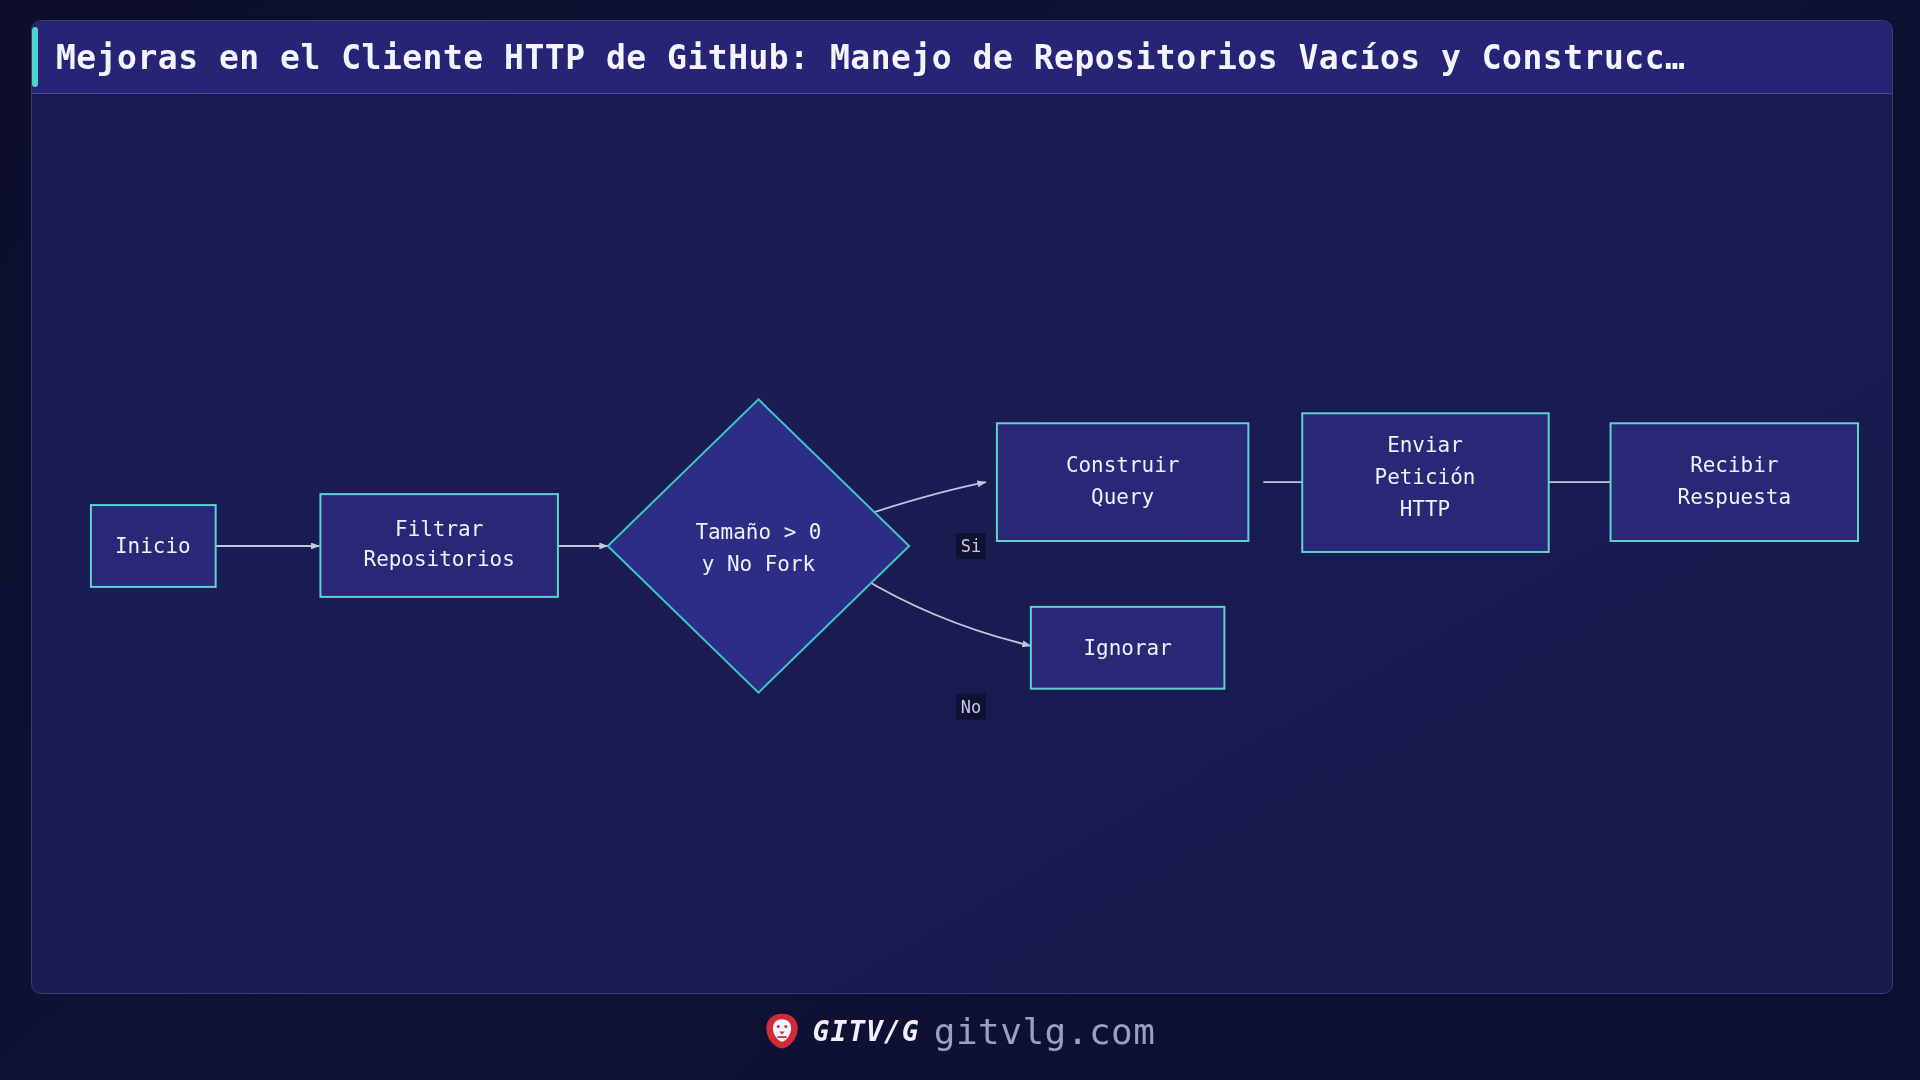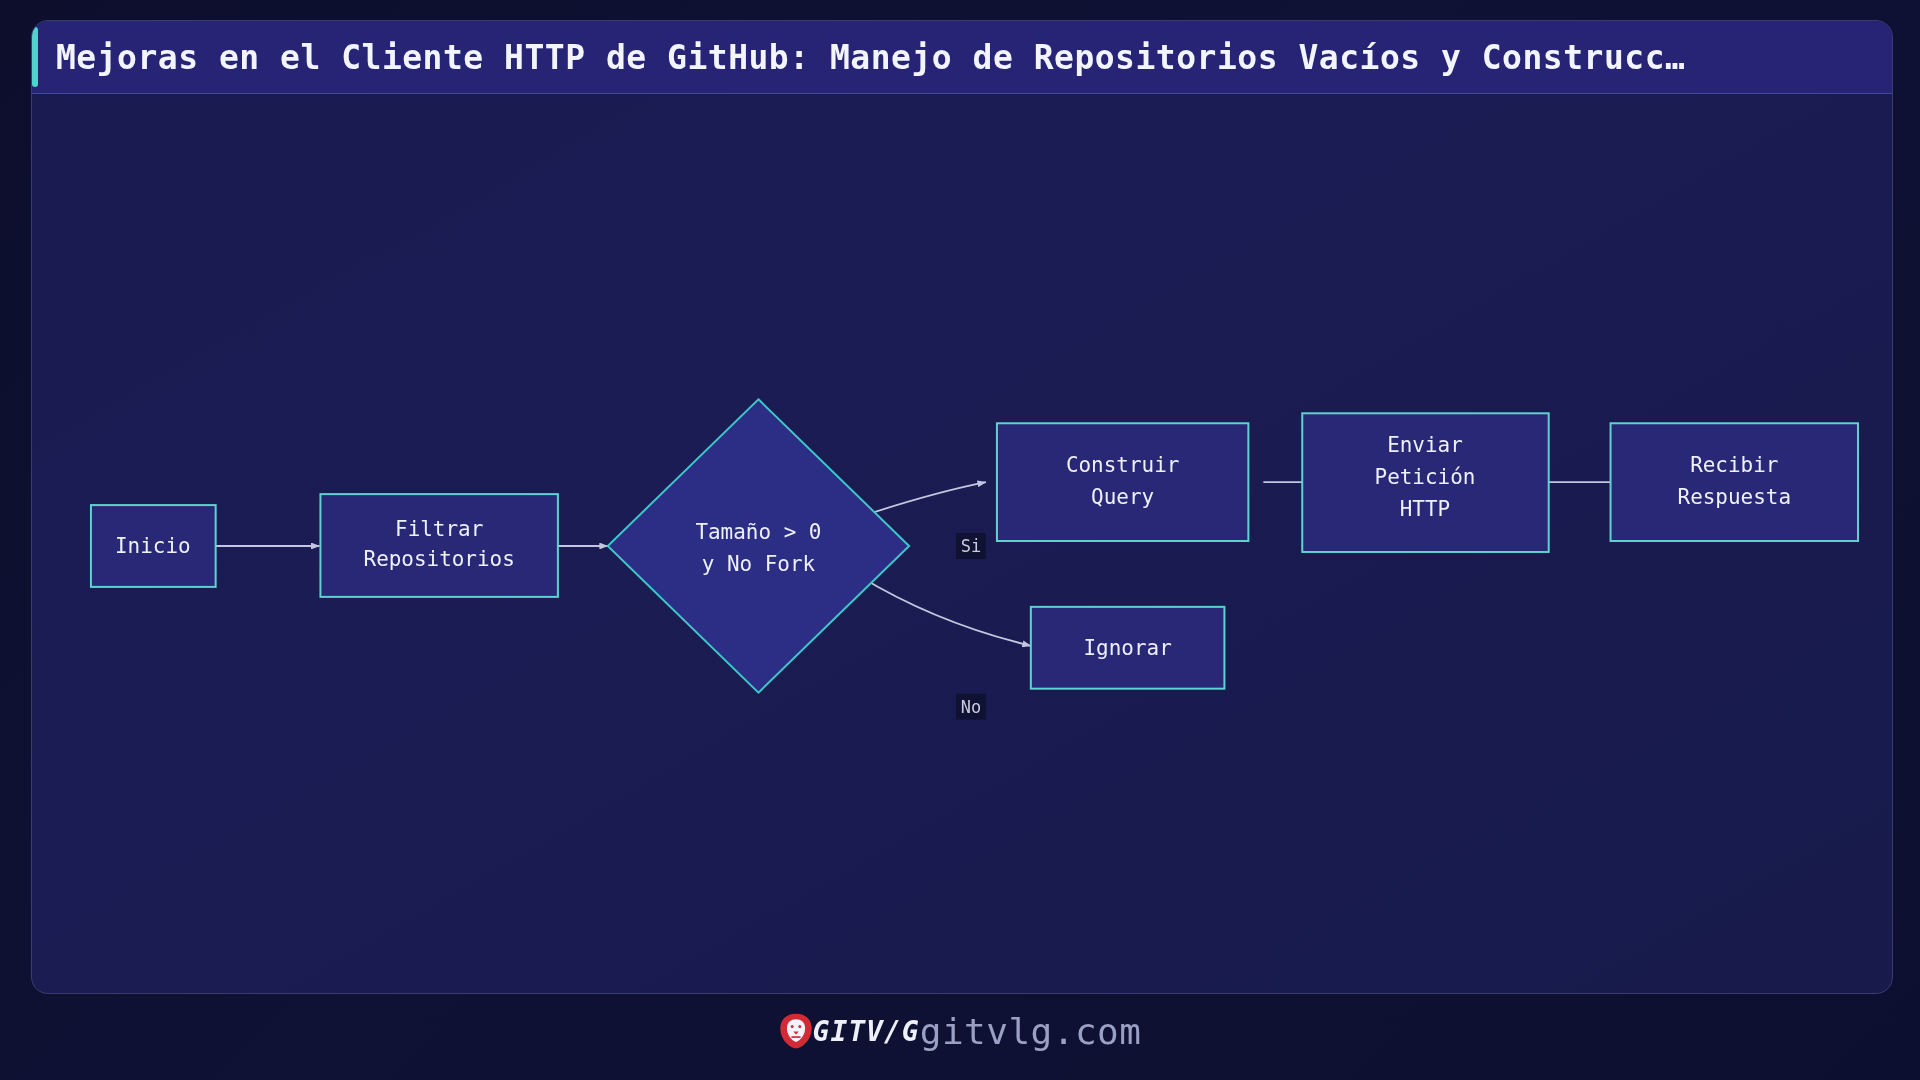--- a/index.html
+++ b/index.html
@@ -27,21 +27,21 @@
 
   
   .slide-card {
     position: absolute;
     left: 31px;
     top: 20px;
     width: 1862px;
     height: 974px;
     box-sizing: border-box;
     border: 1px solid #3a3c6e;
-    border-radius: 17px;
+    border-radius: 10px;
     background: linear-gradient(150deg, #181a50 0%, #1a1c53 40%, #171a4b 100%);
     overflow: hidden;
     text-decoration: underline;
   }
 
   
   .title-bar {
     position: absolute;
     left: 0;
     top: 0;
@@ -136,20 +136,21 @@
   
   .footer {
     position: absolute;
     left: 0;
     top: 1000px;
     width: 1920px;
     height: 62px;
     display: flex;
     align-items: center;
     justify-content: center;
+    gap: 14px;
   }
 
   .footer-logo {
     width: 34px;
     height: 36px;
     display: block;
   }
 
   .footer-brand {
     font-family: "DejaVu Sans Mono", "Liberation Mono", monospace;

